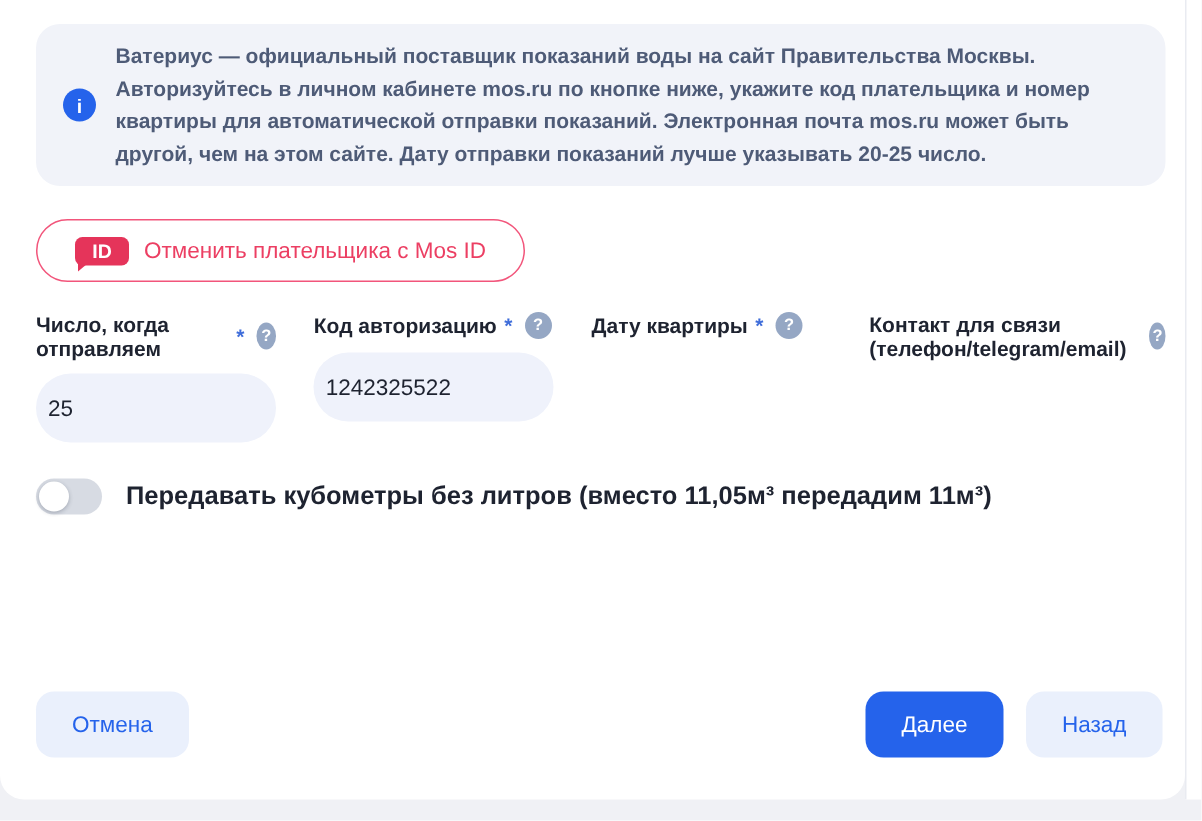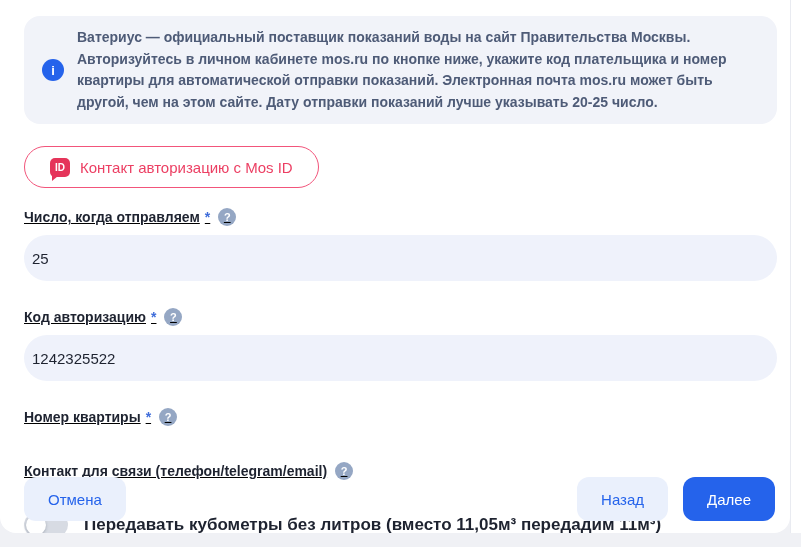--- a/index.html
+++ b/index.html
@@ -65,44 +65,43 @@
     border: 1.5px solid #F2557B;
     border-radius: 21px;
     color: #EC3F63;
     font-family: "Liberation Sans", sans-serif;
     font-size: 15px;
     font-weight: 500;
     cursor: pointer;
   }
   .mos-icon {
     position: relative;
-    width: 20px; height: 19px;
+    width: 36px; height: 19px;
     background: #E5345A;
     border-radius: 5px;
     color: #FFFFFF;
-    font-size: 10px;
+    font-size: 13px;
     font-weight: 700;
     display: flex; align-items: center; justify-content: center;
   }
   .mos-icon::after {
     content: "";
     position: absolute;
     left: 2px; bottom: -4px;
     width: 0; height: 0;
     border-top: 5px solid #E5345A;
     border-right: 6px solid transparent;
   }
   
   .form-grid {
     margin-top: 20px;
     display: grid;
-    grid-template-columns: 1fr;
+    grid-template-columns: 1fr 1fr 1fr 1fr;
     column-gap: 25px;
     row-gap: 27px;
-    text-decoration: underline;
   }
   .field-label-row {
     display: flex;
     align-items: center;
     gap: 5px;
     margin-bottom: 9px;
   }
   .field-label {
     color: #1E2330;
     font-size: 14px;
@@ -160,21 +159,21 @@
     box-shadow: 0 1px 3px rgba(40,50,70,.3);
   }
   .toggle-label {
     color: #1E2330;
     font-size: 17px;
     font-weight: 700;
   }
   
   .footer {
     position: absolute;
-    left: 24px; right: 15px; bottom: 12px;
+    left: 24px; right: 15px; bottom: 28px;
     display: flex;
     align-items: flex-start;
     justify-content: space-between;
   }
   .footer-right { display: flex; gap: 15px; }
   .btn {
     height: 44px;
     border: none;
     border-radius: 12px;
     padding: 0 24px;
@@ -191,21 +190,21 @@
 
 <div class="card">
 
   <div class="banner">
     <div class="info-icon">i</div>
     <div class="banner-text">Ватериус — официальный поставщик показаний воды на сайт Правительства Москвы. Авторизуйтесь в личном кабинете mos.ru по кнопке ниже, укажите код плательщика и номер квартиры для автоматической отправки показаний. Электронная почта mos.ru может быть другой, чем на этом сайте. Дату отправки показаний лучше указывать 20-25 число.</div>
   </div>
 
   <button class="mos-btn">
     <span class="mos-icon">ID</span>
-    <span>Контакт авторизацию с Mos ID</span>
+    <span>Отменить плательщика с Mos ID</span>
   </button>
 
   <div class="form-grid">
 
     <div class="field">
       <div class="field-label-row">
         <span class="field-label">Число, когда отправляем</span>
         <span class="req-star">*</span>
         <span class="help-icon">?</span>
       </div>
@@ -216,21 +215,21 @@
       <div class="field-label-row">
         <span class="field-label">Код авторизацию</span>
         <span class="req-star">*</span>
         <span class="help-icon">?</span>
       </div>
       <input class="text-input" type="text" value="1242325522" style="">
     </div>
 
     <div class="field">
       <div class="field-label-row">
-        <span class="field-label">Номер квартиры</span>
+        <span class="field-label">Дату квартиры</span>
         <span class="req-star">*</span>
         <span class="help-icon">?</span>
       </div>
     </div>
 
     <div class="field">
       <div class="field-label-row">
         <span class="field-label">Контакт для связи (телефон/telegram/email)</span>
         <span class="help-icon">?</span>
       </div>
@@ -241,20 +240,20 @@
   <div class="toggle-row">
     <div class="toggle">
       <div class="toggle-knob"></div>
     </div>
     <div class="toggle-label">Передавать кубометры без литров (вместо 11,05м³ передадим 11м³)</div>
   </div>
 
   <div class="footer">
     <button class="btn btn-secondary">Отмена</button>
     <div class="footer-right">
+      <button class="btn btn-primary">Далее</button>
       <button class="btn btn-secondary">Назад</button>
-      <button class="btn btn-primary">Далее</button>
     </div>
   </div>
 
 </div>
 
 <div class="gutter"></div>
 
 </body></html>

